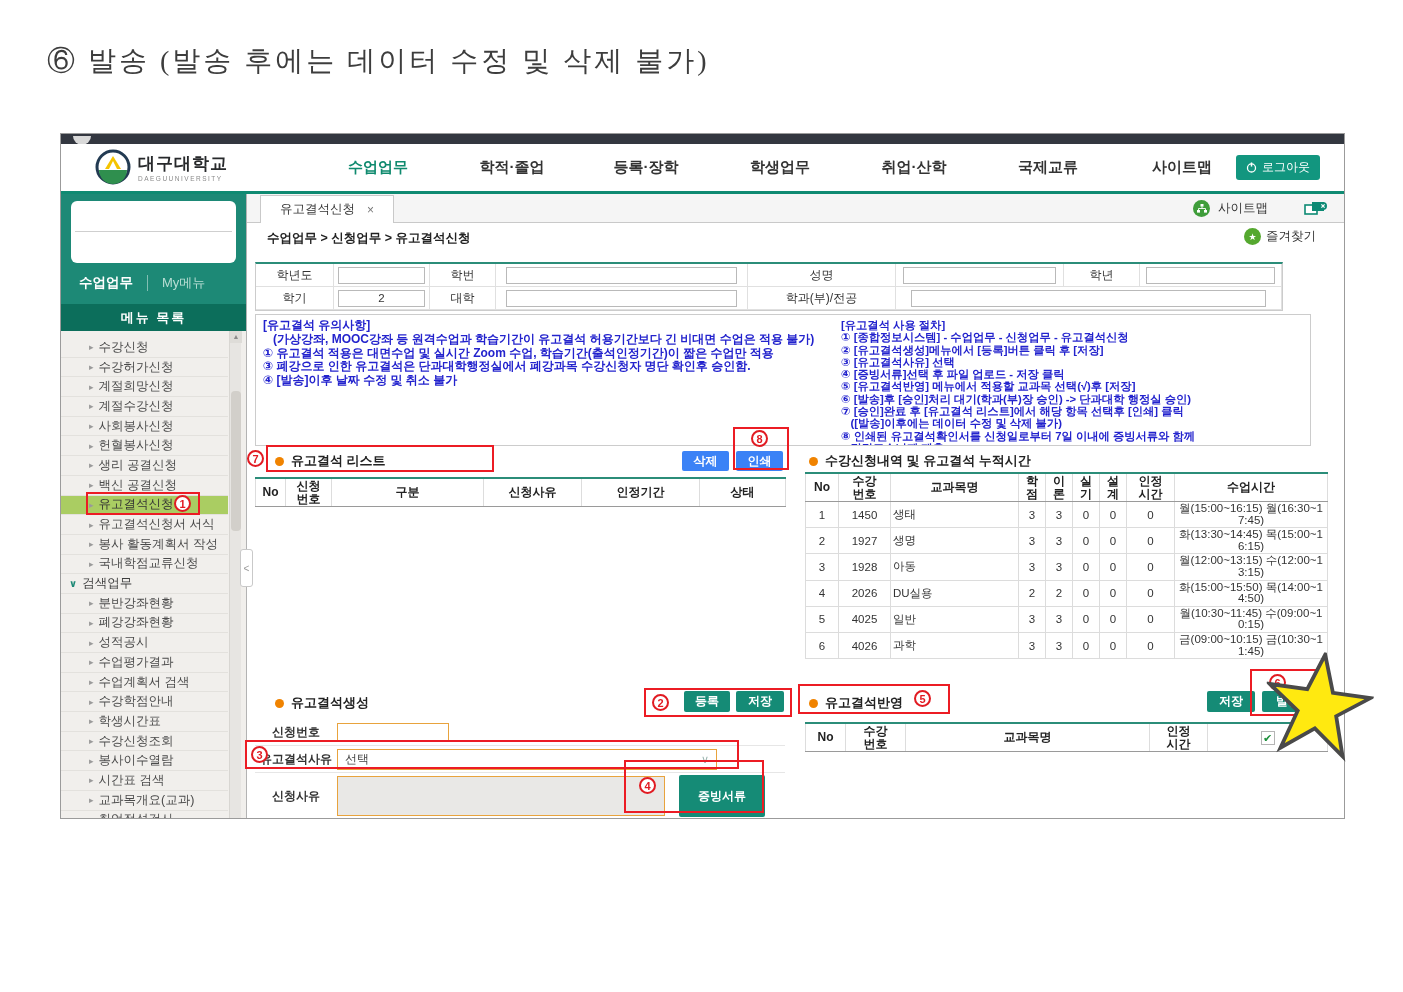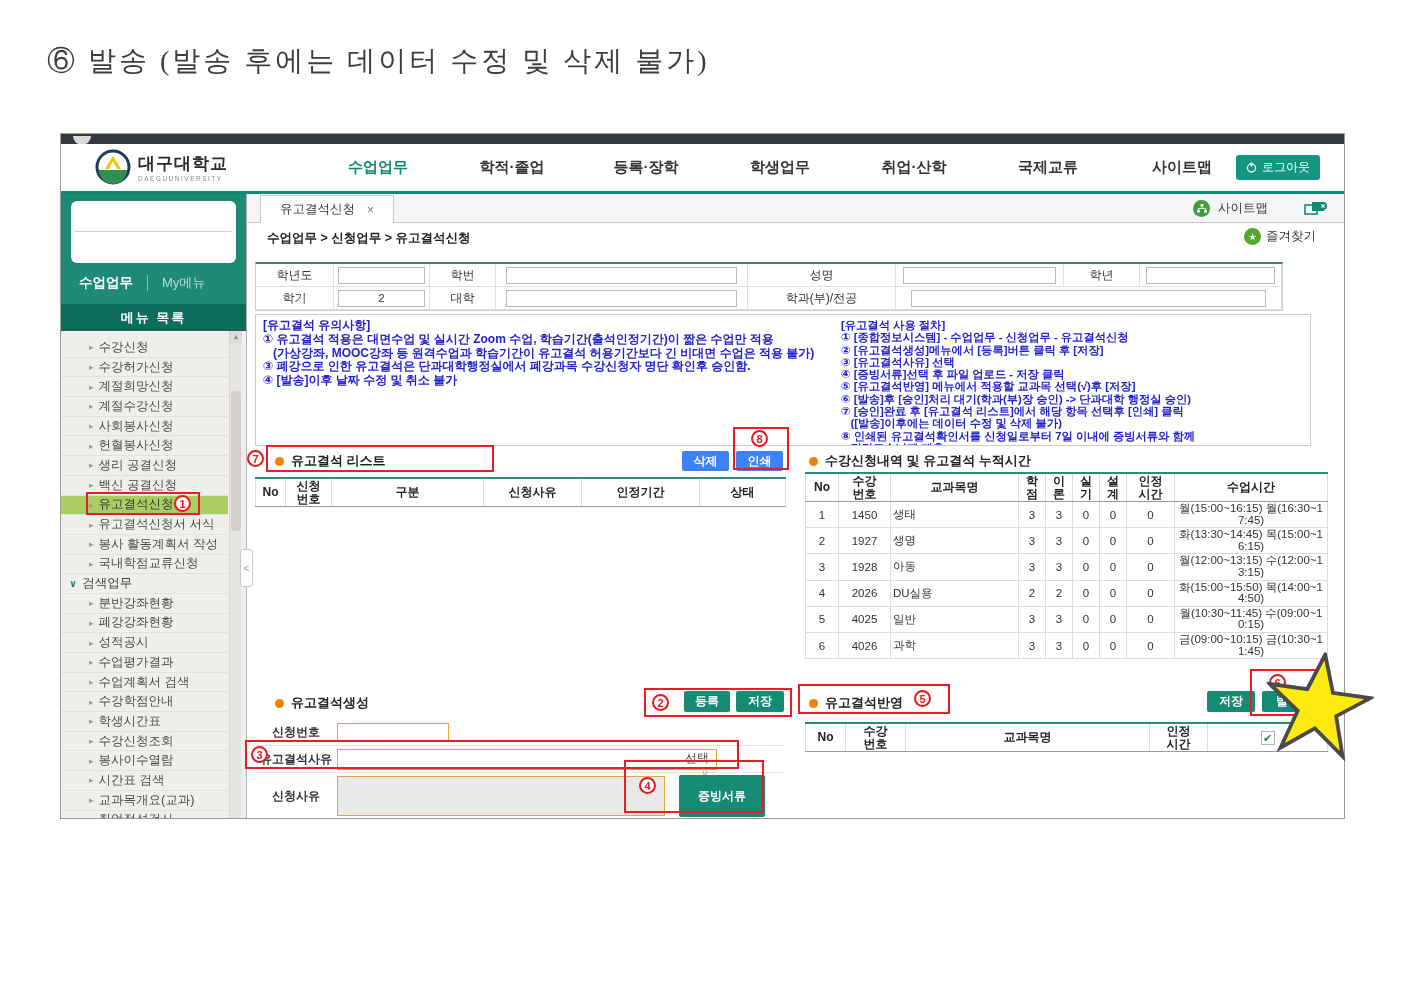--- a/index.html
+++ b/index.html
@@ -98,22 +98,22 @@
   table.t td { border:1px solid #dcdcdc; font-size:11.5px; color:#333; text-align:center; padding:1px 2px; }
   td.time { text-align:left; font-size:10.4px; line-height:11.6px; word-break:break-all; padding:1px 3px; }
   .chk { display:inline-block; width:14px; height:14px; border:1px solid #b5b5b5; background:#fff; color:#1c8f3a;
     font-size:11px; line-height:13px; }
 
   
   .cf-row { position:absolute; display:flex; align-items:center; }
   .cf-lab { width:82px; font-size:12px; color:#333; font-weight:bold; text-align:center; }
   .orange { border:1px solid #e8a33d; }
   .cf-inp { height:19px; font-size:11.5px; padding:0 4px; color:#333; }
-  .cf-select { height:21px; background:#fff; display:flex; align-items:flex-end; justify-content:space-between;
-    font-size:12px; color:#444; padding:0 7px; cursor:pointer;flex-direction:column; }
+  .cf-select { height:21px; background:#fff; display:flex; align-items:center; justify-content:space-between;
+    font-size:12px; color:#444; padding:0 7px; cursor:pointer; }
   .chev { color:#9ab3ae; font-size:11px; }
   .cf-ta { background:#e9e8e6; resize:none; height:40px; font-size:11.5px; padding:2px 4px; }
 
   
   .redbox { position:absolute; border:2px solid #ec1c24; z-index:60; pointer-events:none; }
   .ann { position:absolute; width:17px; height:17px; border:2px solid #e11b22; border-radius:50%; background:#fff;
     color:#e11b22; font-size:11px; font-weight:bold; display:flex; align-items:center; justify-content:center; z-index:65; }
   .star-wrap { position:absolute; left:1264px; top:652px; width:108px; height:108px; z-index:70; transform:rotate(8deg); }
 </style>
 </head>
@@ -341,22 +341,22 @@
           </div>
         <div class="sf-lab">학과(부)/전공</div>
         <div class="sf-fld" style="grid-column:6/9">
             <input class="sf-inp" style="">
           </div>
       </div>
 
       <div class="notice-wrap">
         <div class="nl">
           <div>[유고결석 유의사항]</div>
+          <div>   (가상강좌, MOOC강좌 등 원격수업과 학습기간이 유고결석 허용기간보다 긴 비대면 수업은 적용 불가)</div>
           <div>① 유고결석 적용은 대면수업 및 실시간 Zoom 수업, 학습기간(출석인정기간)이 짧은 수업만 적용</div>
-          <div>   (가상강좌, MOOC강좌 등 원격수업과 학습기간이 유고결석 허용기간보다 긴 비대면 수업은 적용 불가)</div>
           <div>③ 폐강으로 인한 유고결석은 단과대학행정실에서 폐강과목 수강신청자 명단 확인후 승인함.</div>
           <div>④ [발송]이후 날짜 수정 및 취소 불가</div>
         </div>
         <div class="nr">
           <div>[유고결석 사용 절차]</div>
           <div>① [종합정보시스템] - 수업업무 - 신청업무 - 유고결석신청</div>
           <div>② [유고결석생성]메뉴에서 [등록]버튼 클릭 후 [저장]</div>
           <div>③ [유고결석사유] 선택</div>
           <div>④ [증빙서류]선택 후 파일 업로드 - 저장 클릭</div>
           <div>⑤ [유고결석반영] 메뉴에서 적용할 교과목 선택(√)후 [저장]</div>

